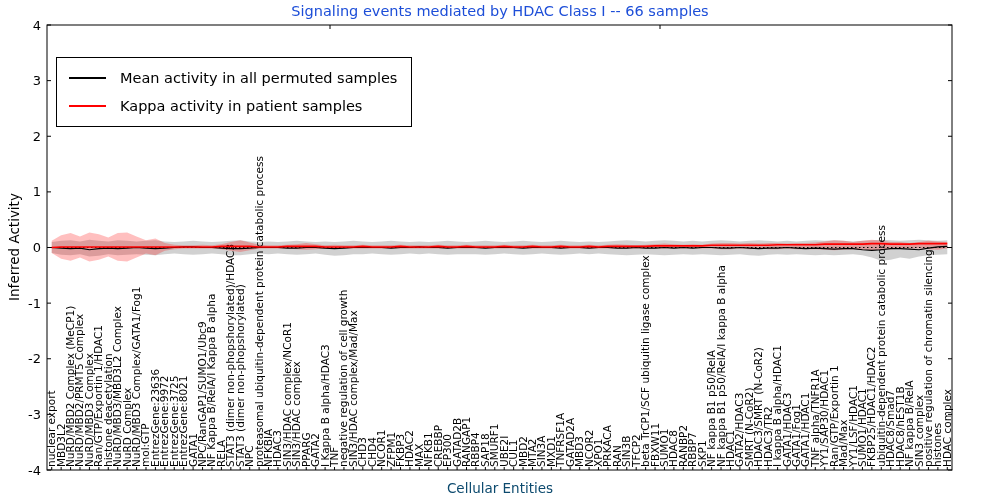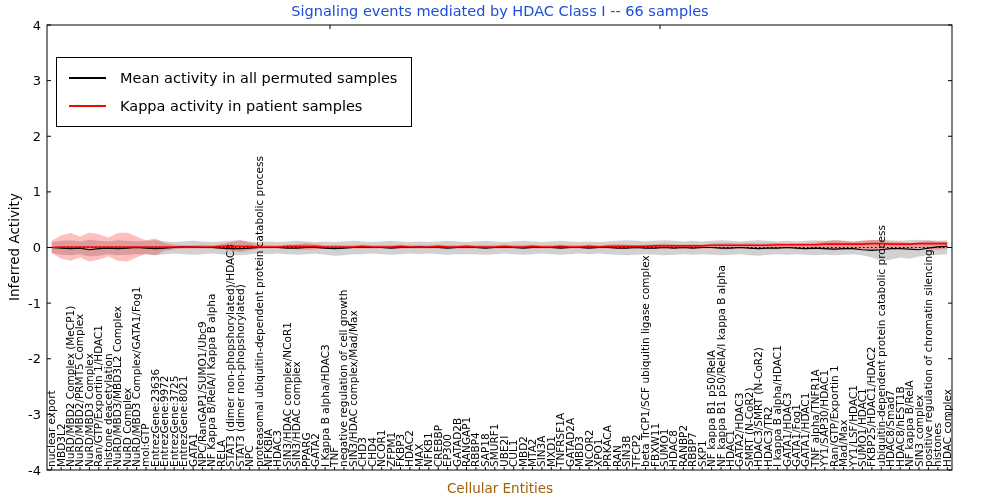--- a/index.html
+++ b/index.html
@@ -2,21 +2,21 @@
 <html><head>
 <meta charset="utf-8">
 <style>
   html,body{margin:0;padding:0;background:#fff;}
   #figure{position:relative;width:1000px;height:500px;background:#fff;
           font-family:"DejaVu Sans","Liberation Sans",sans-serif;overflow:hidden;}
   #plot{position:absolute;left:0;top:0;}
   .chart-title{position:absolute;top:3px;left:0;width:1000px;text-align:center;
                font-size:14.5px;color:#1d4ed8;}
   .x-label{position:absolute;top:480px;left:0;width:1000px;text-align:center;
-           font-size:13.5px;color:#a16207;}
+           font-size:13.5px;color:#0c4a6e;}
   .y-label{position:absolute;left:14px;top:247px;transform:translate(-50%,-50%) rotate(-90deg);
            font-size:13.5px;color:#000;white-space:nowrap;}
   .legend{position:absolute;left:56px;top:33px;background:#fff;border:1px solid #000;
           padding:6px 14px 6px 0;margin-top:24px;}
   .legend-row{display:flex;align-items:center;height:28px;white-space:nowrap;}
   .swatch{display:inline-block;width:37px;height:0;border-top:2px solid #000;
           margin:0 14px 0 12px;}
   .legend-text{font-size:14.5px;color:#000;}
 </style>
 </head>

